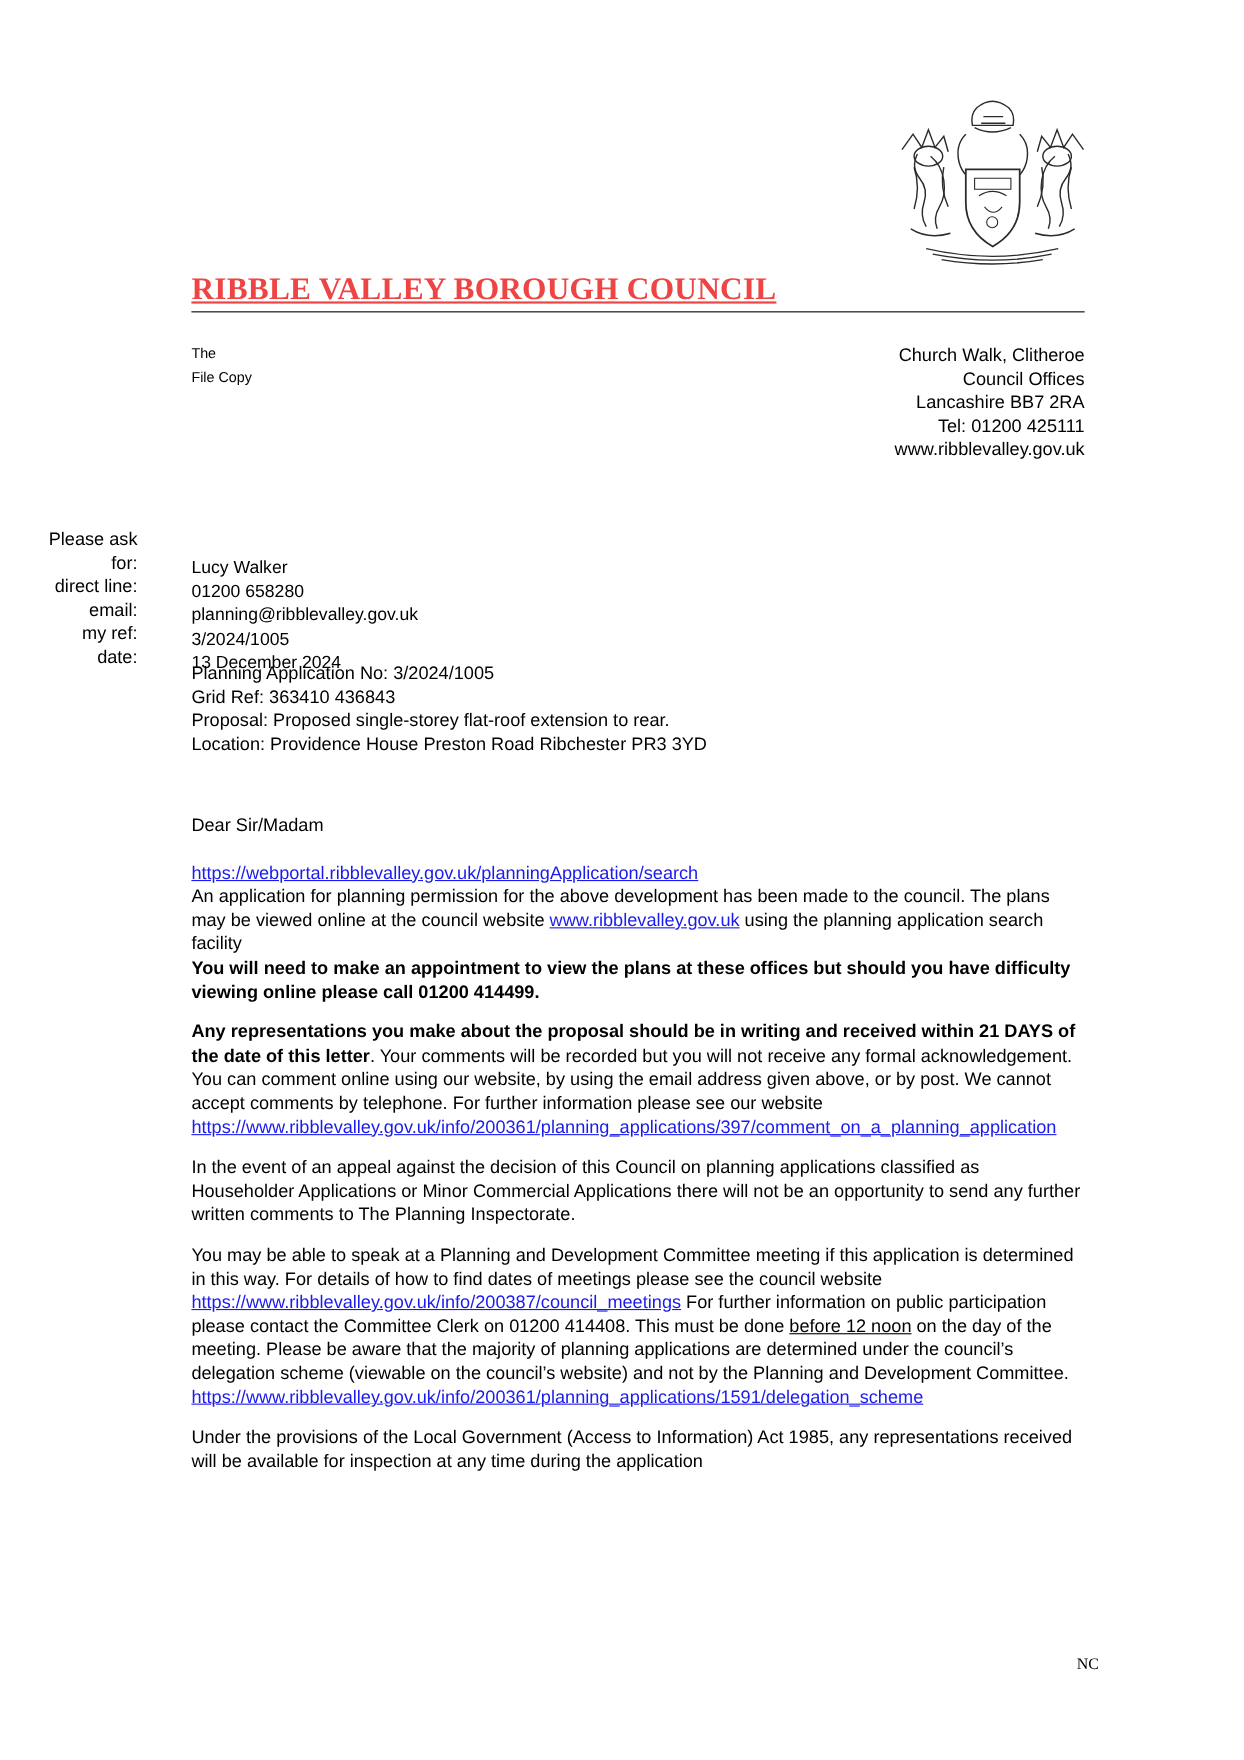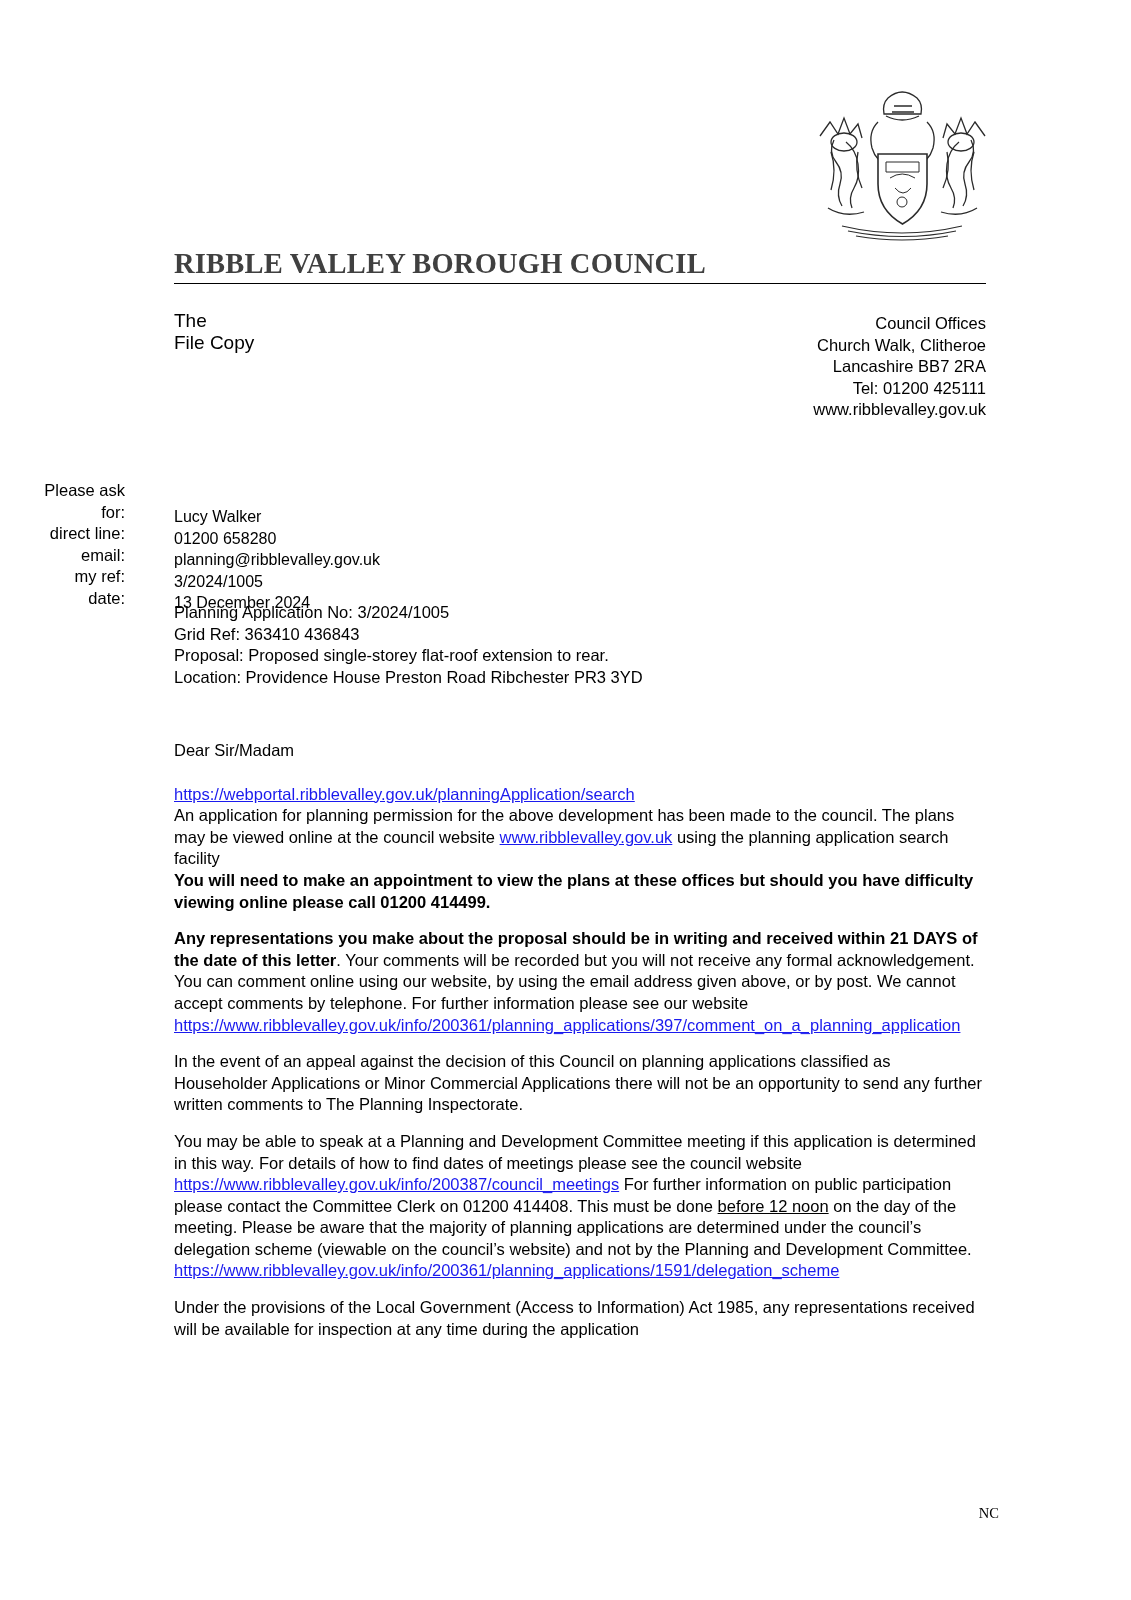--- a/index.html
+++ b/index.html
@@ -36,38 +36,39 @@
   
   .council-title {
     position: absolute;
     top: 248px;
     left: 174px;
     width: 812px;
     font-family: "Liberation Serif", serif;
     font-weight: bold;
     font-size: 28.5px;
     letter-spacing: 0.2px;
-    color: #404040;
+    color: #ef4444;
     white-space: nowrap;
+    text-decoration: underline;
   }
   .header-rule {
     position: absolute;
     top: 283px;
     left: 174px;
     width: 812px;
     height: 1px;
     background: #000;
   }
 
   
   .addressee {
     position: absolute;
     top: 310px;
     left: 174px;
-    font-size: 19px;
+    font-size: 13px;
     line-height: 21.5px;
   }
   
   .council-address {
     position: absolute;
     top: 313px;
     left: 600px;
     width: 386px;
     text-align: right;
     font-size: 16.5px;
@@ -188,22 +189,22 @@
 
   <div class="council-title">RIBBLE VALLEY BOROUGH COUNCIL</div>
   <div class="header-rule"></div>
 
   <div class="addressee">
     <div>The</div>
     <div>File Copy</div>
   </div>
 
   <div class="council-address">
+    <div>Church Walk, Clitheroe</div>
     <div>Council Offices</div>
-    <div>Church Walk, Clitheroe</div>
     <div>Lancashire BB7 2RA</div>
     <div>Tel: 01200 425111</div>
     <div>www.ribblevalley.gov.uk</div>
   </div>
 
   <div class="left-labels">
     <div>Please ask</div>
     <div>for:</div>
     <div>direct line:</div>
     <div>email:</div>

